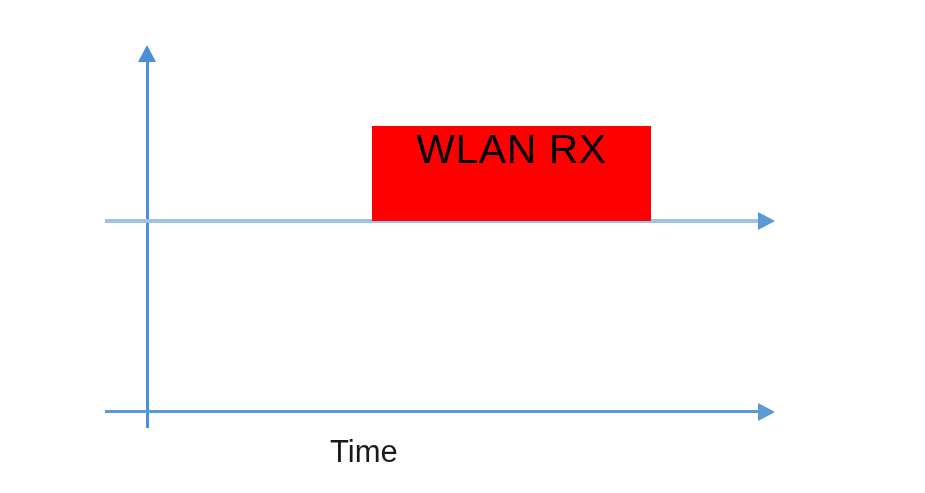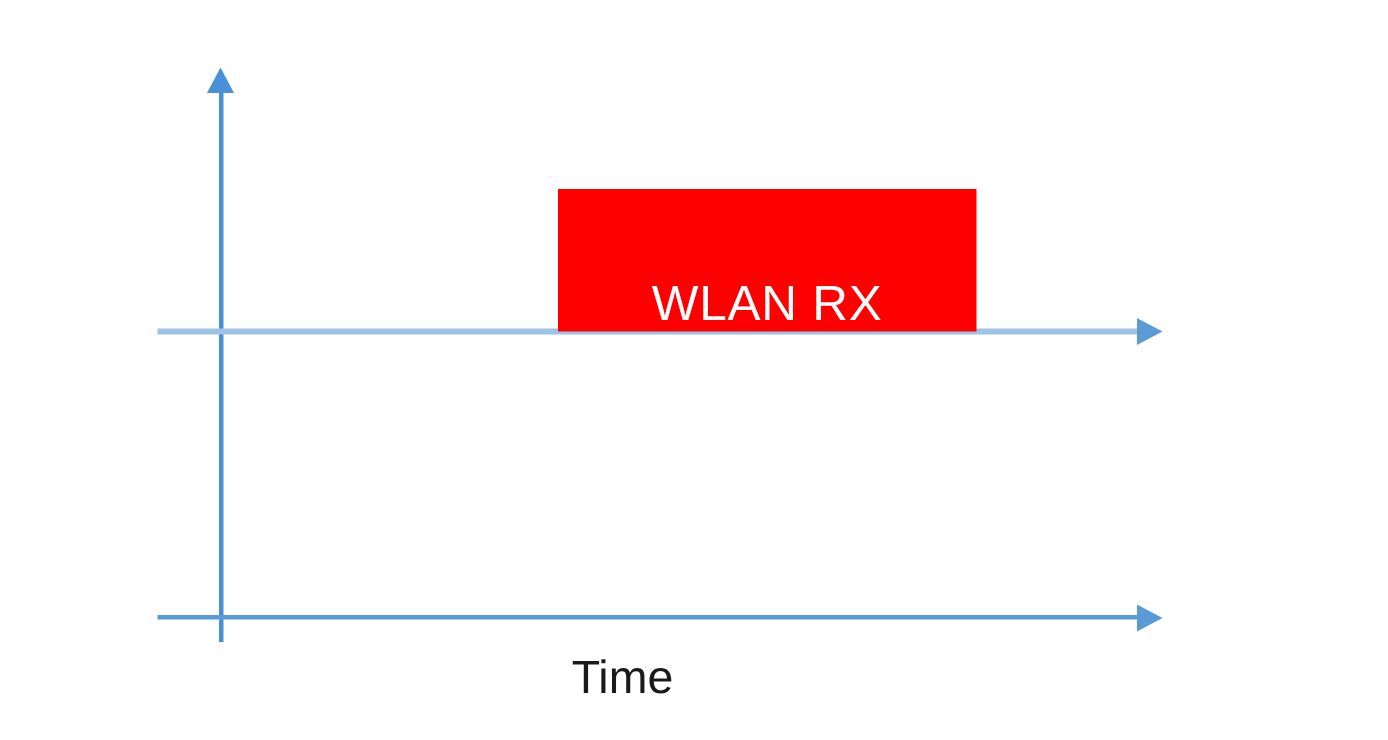--- a/index.html
+++ b/index.html
@@ -73,24 +73,24 @@
     height: 0;
     border-top: 9px solid transparent;
     border-bottom: 9px solid transparent;
     border-left: 17px solid #5b9bd5;
   }
 
   
   .bar {
     position: absolute;
     display: flex;
-    align-items: flex-end;
+    align-items: flex-start;
     justify-content: center;
-    color: #ffffff;
-    font-size: 33px;
+    color: #000000;
+    font-size: 41px;
     font-weight: 400;
     letter-spacing: 0.5px;
     white-space: nowrap;
   }
   .bar-wlan-rx {
     left: 372px;
     top: 126px;
     width: 279px;
     height: 95px;
     background: #ff0000;
@@ -102,21 +102,21 @@
     height: 92px;
     background: #0070c0;
   }
 
   
   .axis-title-time {
     position: absolute;
     left: 330px;
     top: 434px;
     width: 170px;
-    text-align: center;
+    text-align: left;
     font-size: 31px;
     color: #1a1a1a;
     white-space: nowrap;
   }
 </style>
 </head>
 <body>
 
 <div id="canvas">
 

